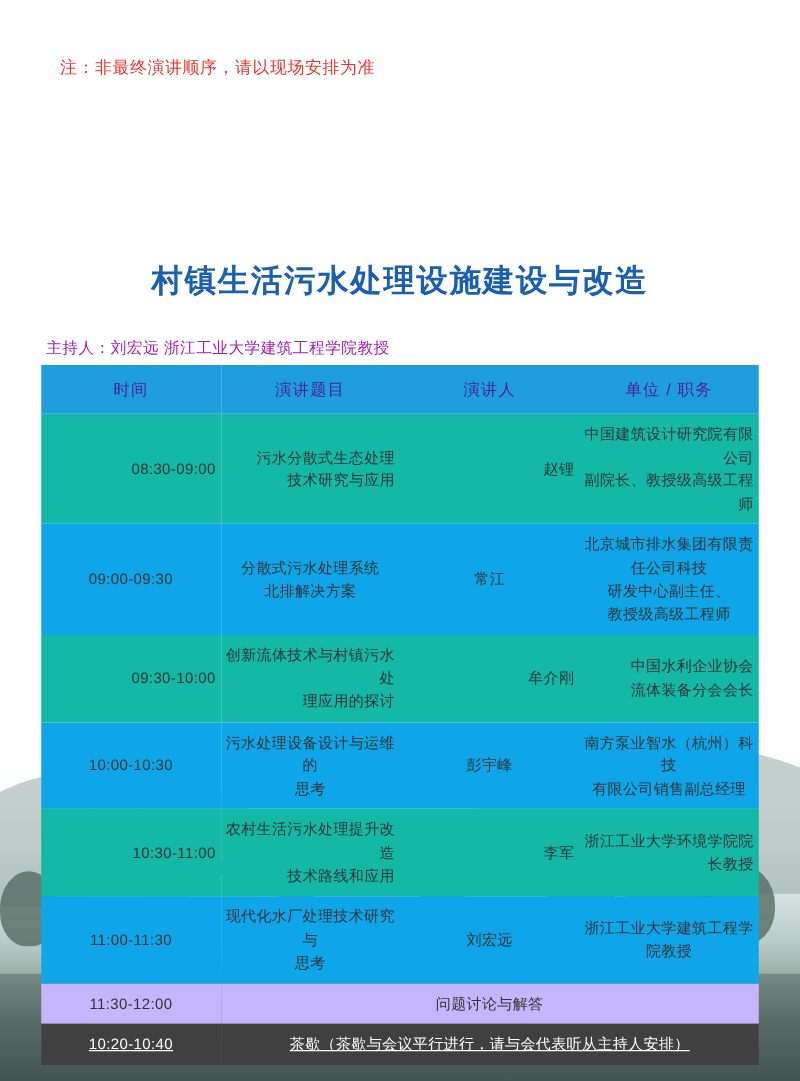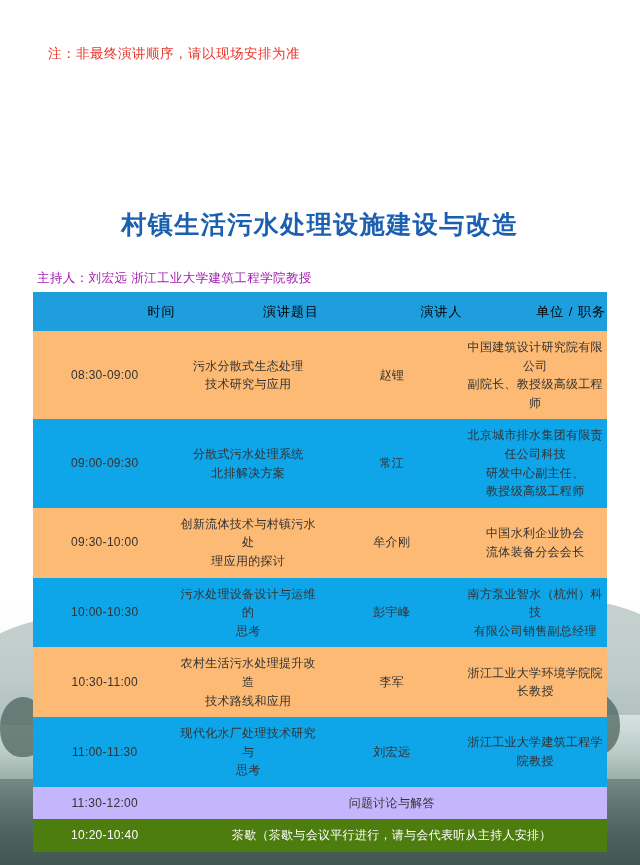--- a/index.html
+++ b/index.html
@@ -109,45 +109,46 @@
   table.agenda {
     position: absolute;
     left: 33px;
     top: 292px;
     width: 574px;
     border-collapse: collapse;
     table-layout: fixed;
   }
   table.agenda th {
     background: #1f9ede;
-    color: #000000;
+    color: #4c1d95;
     font-size: 13px;
     font-weight: normal;
     letter-spacing: 1px;
     height: 37px;
     vertical-align: middle;
-    text-align: right;
+    text-align: center;
   }
   table.agenda td {
     font-size: 12px;
     color: #333333;
     text-align: center;
     vertical-align: middle;
     padding: 7px 4px;
     line-height: 1.55;
     letter-spacing: 0.3px;
   }
-  tr.row-even td { background: #fdba74; }
+  tr.row-even td { background: #14b8a6; text-align: right; }
   tr.row-odd  td { background: #0ea5e9; }
   tr.row-full td {
     background: #c4b5fd;
   }
   tr.row-highlight td {
-    background: #4d7c0f;
+    background: #404040;
     color: #ffffff;
+    text-decoration: underline;
   }
   td.col-time  { width: 88px; }
   td.col-topic { width: 168px; }
   td.col-speaker { width: 88px; }
   td.col-org   { width: 230px; }
 </style>
 </head>
 <body>
 
 <div class="bg-photo"></div>

